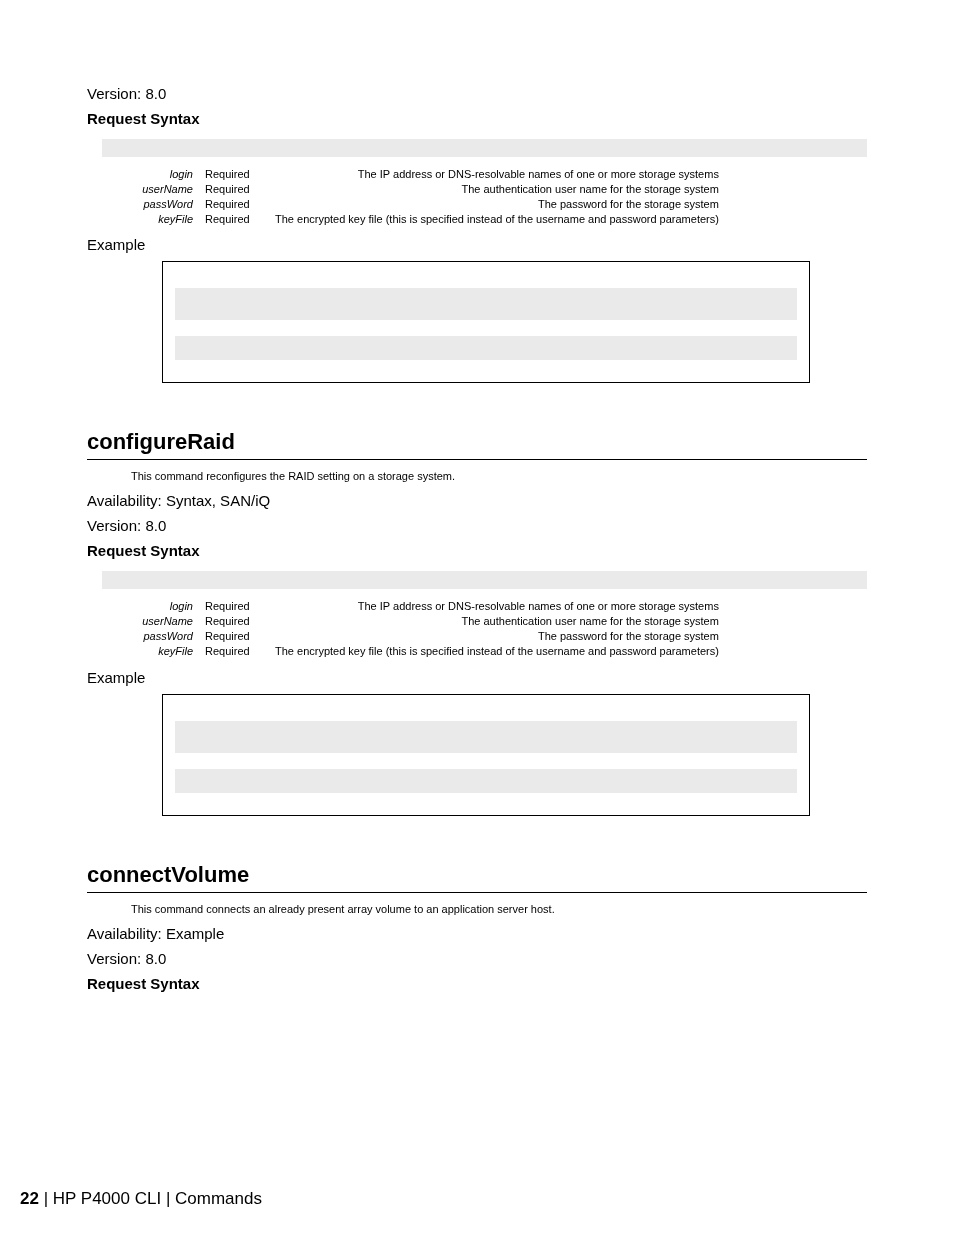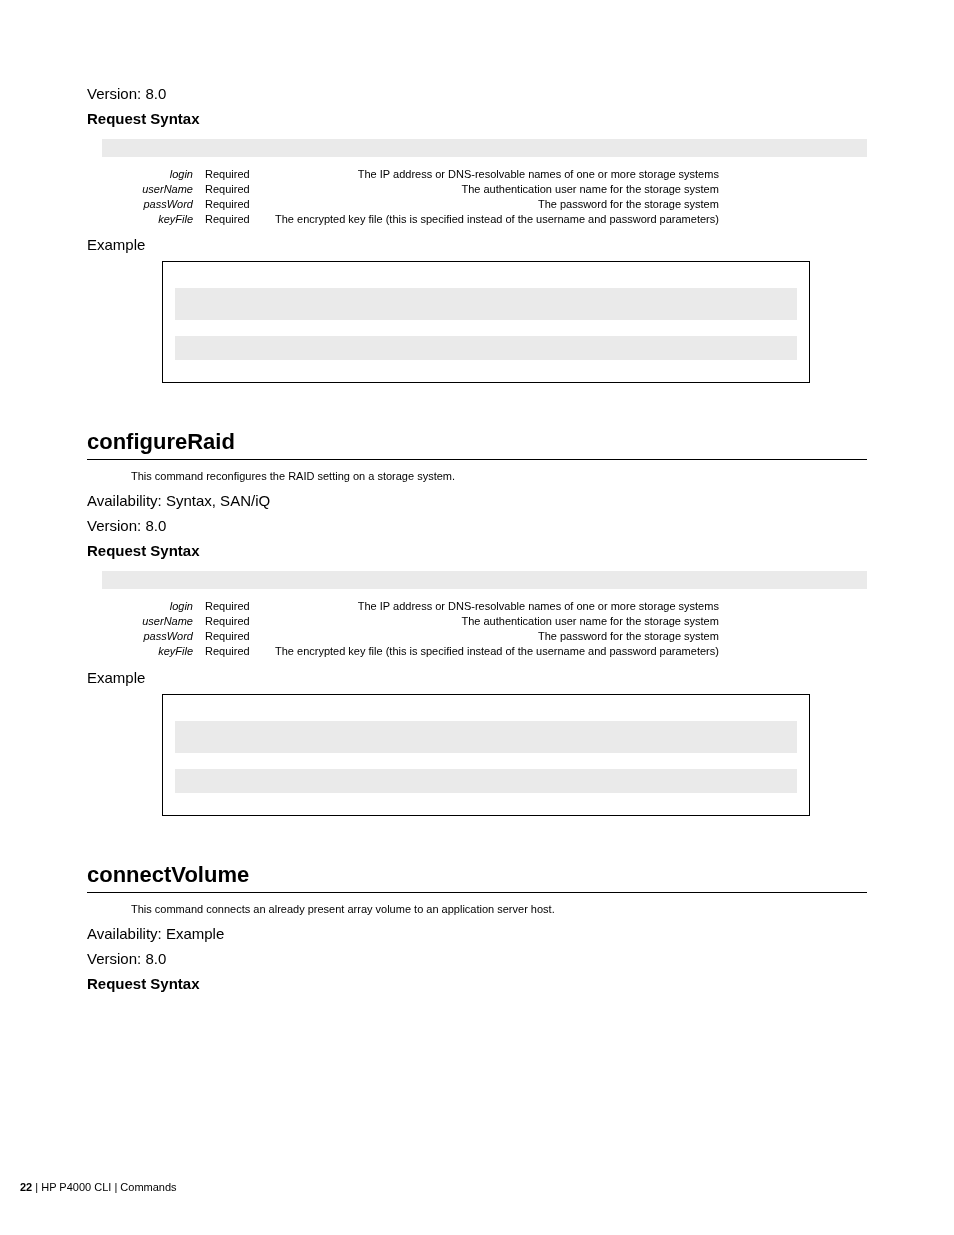--- a/index.html
+++ b/index.html
@@ -53,22 +53,22 @@
     margin-bottom: 10px;
   }
   .desc {
     font-size: 11px;
     margin-left: 44px;
     margin-bottom: 10px;
   }
   .footer {
     position: absolute;
     left: 20px;
-    bottom: 42px;
-    font-size: 11px;
+    bottom: 26px;
+    font-size: 17px;
   }
   .footer .pn { font-weight: 700; }
 </style>
 </head>
 <body>
 
 <div class="meta-line">
   <span class="bold">Version</span><span>: 8.0</span>
 </div>
 <div class="request-syntax">Request Syntax</div>

